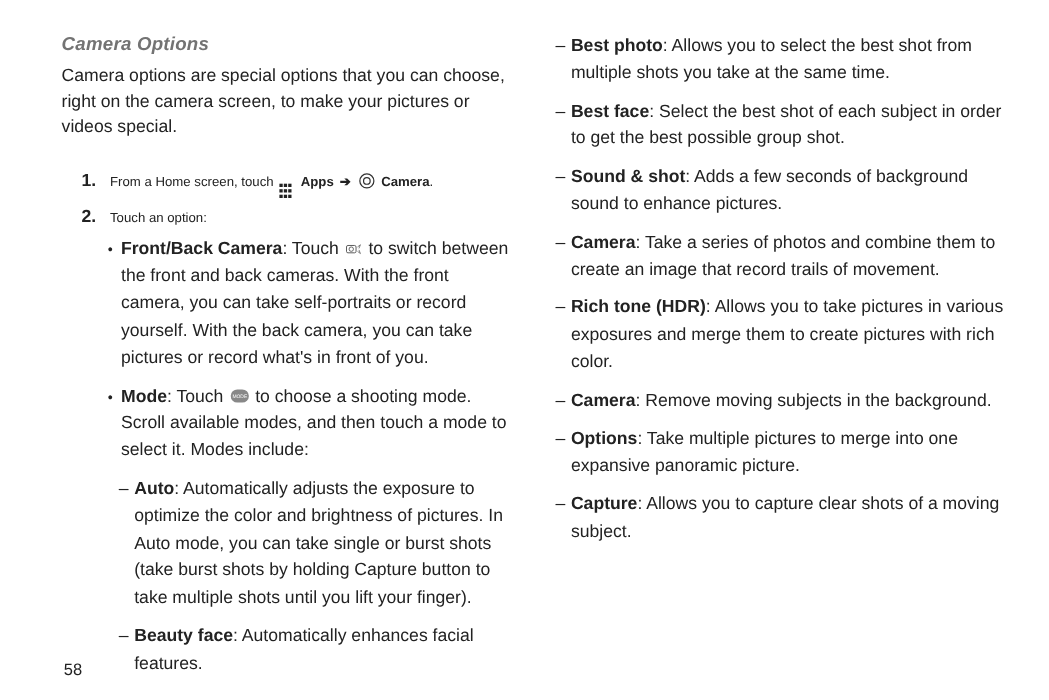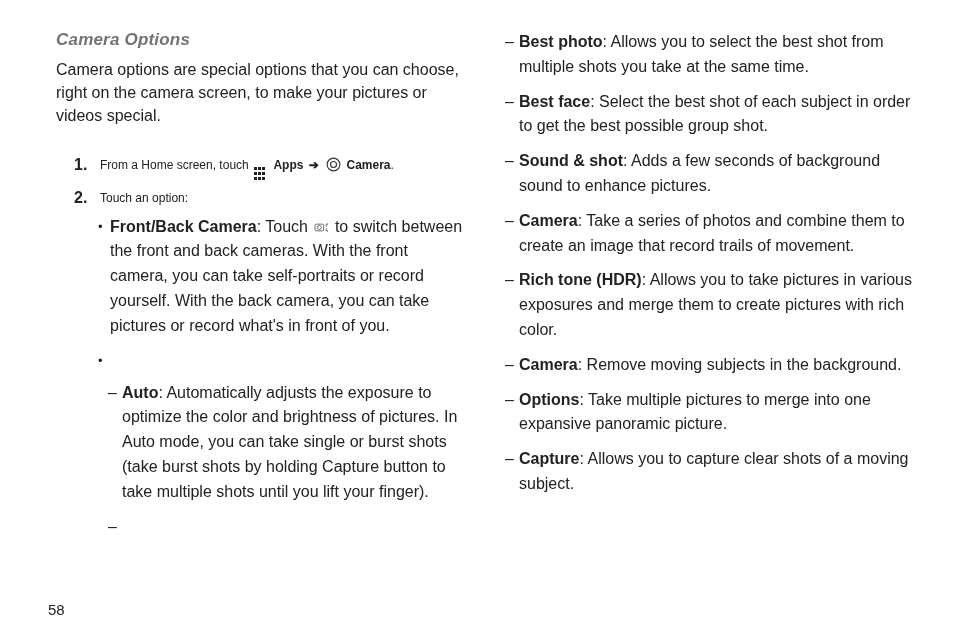--- a/index.html
+++ b/index.html
@@ -84,21 +84,21 @@
     margin-bottom: 10px;
     font-size: 16px;
     line-height: 1.55;
   }
   .col-right .dash-item { padding-left: 0px; }
   .dash-item .da { flex:none; width:14px; }
   .bold { font-weight: bold; text-align: center; }
   .page-num {
     position: absolute;
     bottom: 18px;
-    left: 48px;
+    left: 58px;
     font-size: 15px;
   }
   .switch-icon {
     width: 16px; height: 12px;
     display: inline-block;
     vertical-align: -1px;
     margin: 0 1px;
   }
   .mode-icon {
     width: 18px; height: 14px;
@@ -157,29 +157,38 @@
               <rect x="3" y="3" width="13" height="10" rx="2" fill="none" stroke="#555" stroke-width="1.3"></rect>
               <circle cx="9.5" cy="8" r="3" fill="none" stroke="#555" stroke-width="1.2"></circle>
               <path d="M18 5 L22 2 L20 7 M18 11 L22 14 L20 9" fill="none" stroke="#555" stroke-width="1"></path>
             </svg>
         </span><span> to switch between the front and back cameras. With the front camera, you can take self-portraits or record yourself. With the back camera, you can take pictures or record what's in front of you.</span>
       </div>
     </div>
 
     <div class="bullet-item">
       <div class="bu">•</div>
+      <div>
+        <span class="bold">Mode</span><span>: Touch </span><span class="mode-icon">
+          <svg viewBox="0 0 24 18" width="18" height="14">
+              <rect x="1" y="1" width="22" height="16" rx="8" fill="#888"></rect>
+              <text x="12" y="12" font-size="6" fill="#fff" text-anchor="middle" font-family="Arial">MODE</text>
+            </svg>
+        </span><span> to choose a shooting mode. Scroll available modes, and then touch a mode to select it. Modes include:</span>
+      </div>
     </div>
 
     <div class="dash-item">
       <div class="da">–</div>
       <div><span class="bold">Auto</span><span>: Automatically adjusts the exposure to optimize the color and brightness of pictures. In Auto mode, you can take single or burst shots (take burst shots by holding Capture button to take multiple shots until you lift your finger).</span></div>
     </div>
 
     <div class="dash-item">
       <div class="da">–</div>
+      <div><span class="bold">Beauty face</span><span>: Automatically enhances facial features.</span></div>
     </div>
   </div>
 
   <div class="col col-right">
     <div class="dash-item">
       <div class="da">–</div>
       <div><span class="bold">Best photo</span><span>: Allows you to select the best shot from multiple shots you take at the same time.</span></div>
     </div>
     <div class="dash-item">
       <div class="da">–</div>

